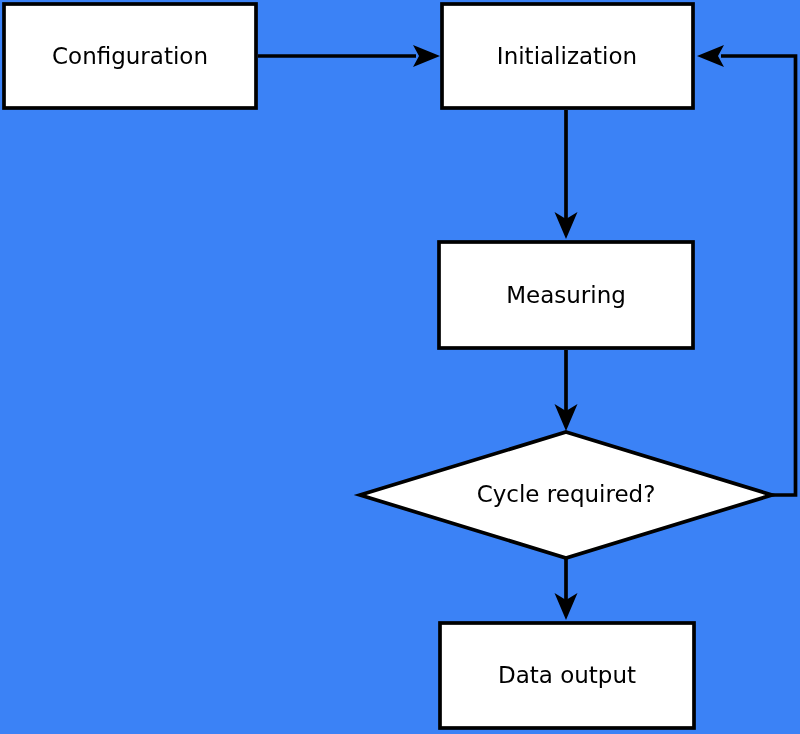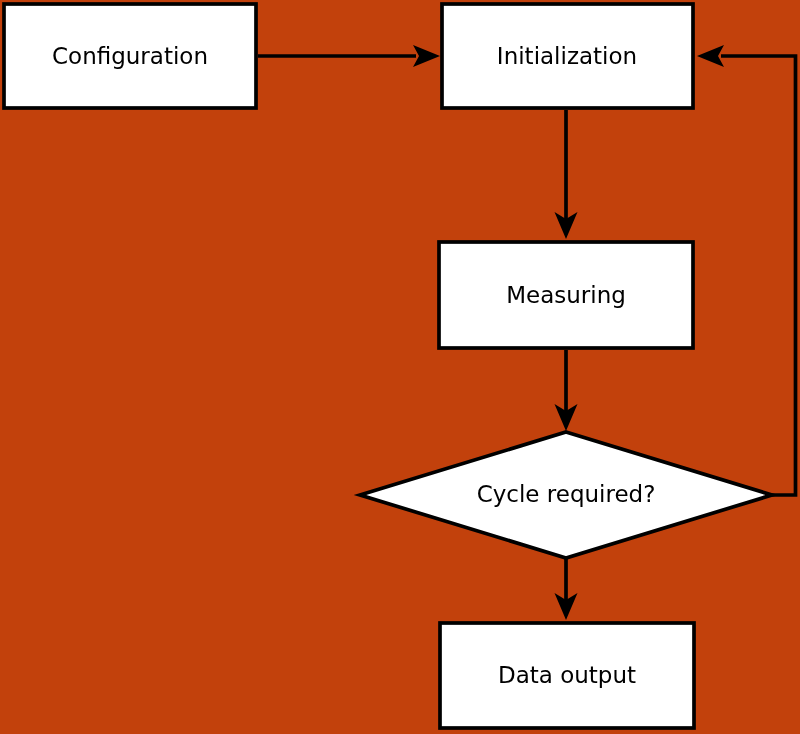--- a/index.html
+++ b/index.html
@@ -7,21 +7,21 @@
     padding: 0;
     background: #ffffff;
     width: 800px;
     height: 734px;
     font-family: "DejaVu Sans", "Liberation Sans", sans-serif;
   }
   .canvas {
     position: relative;
     width: 800px;
     height: 734px;
-    background: #c2410c;
+    background: #3b82f6;
     overflow: hidden;
   }
   svg text {
     font-family: "DejaVu Sans", "Liberation Sans", sans-serif;
     font-size: 23px;
     fill: #000000;
   }
 </style>
 </head>
 <body>

